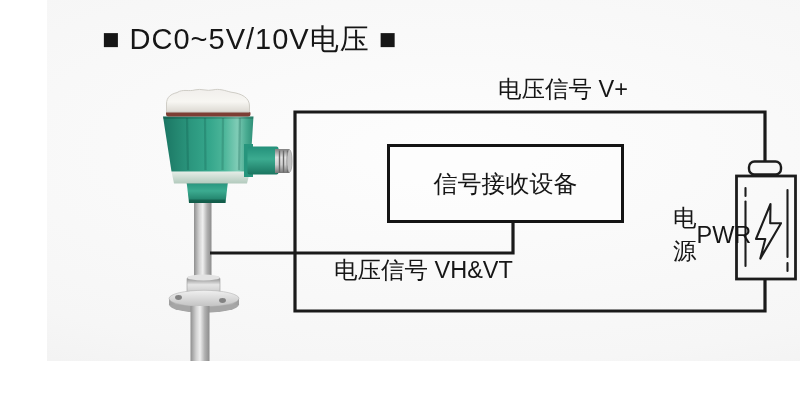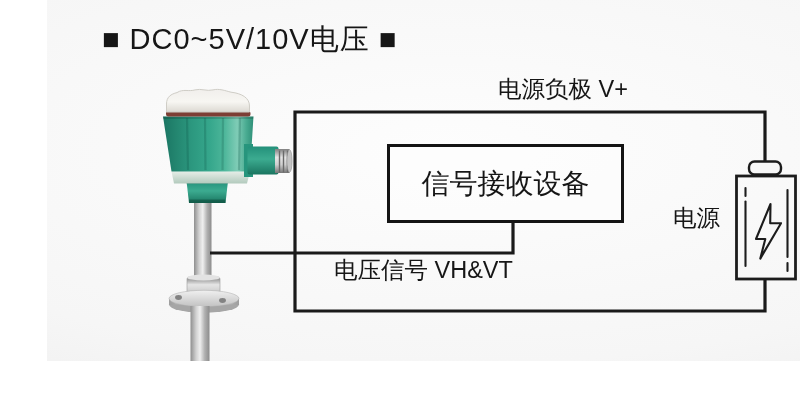--- a/index.html
+++ b/index.html
@@ -16,21 +16,21 @@
     font-size:29px;font-weight:500;letter-spacing:1px;white-space:nowrap;
   }
   .lbl{position:absolute;font-size:23.5px;white-space:nowrap;line-height:27px;}
   .v-plus{left:451px;top:76px;}
   .vhvt{left:287px;top:257px;}
   .v-minus{left:436px;top:318px;}
   .receiver-box{
     position:absolute;left:340px;top:144px;width:237px;height:79px;
     border:3px solid #141414;box-sizing:border-box;
     display:flex;align-items:center;justify-content:center;
-    font-size:28px;background:rgba(253,253,253,.55);
+    font-size:24px;background:rgba(253,253,253,.55);
   }
   .pwr{
     position:absolute;left:626px;top:202px;width:60px;
     display:flex;align-items:center;
     font-size:23.5px;line-height:33px;
   }
 </style>
 </head>
 <body>
 
@@ -176,25 +176,26 @@
         <line x1="698.5" y1="201.5" x2="698.5" y2="266"></line>
         <line x1="740.5" y1="190" x2="740.5" y2="257"></line>
         <line x1="740.5" y1="263" x2="740.5" y2="271"></line>
       </g>
       <path d="M723.5 204 L709 239 L718.3 239 L713.3 258.6 L734 223.2 L723.2 223.2 Z" stroke-width="2.1" stroke-linejoin="round" stroke-linecap="round"></path>
     </g>
   </svg>
 
   <h1 class="title">■ DC0~5V/10V电压 ■</h1>
 
-  <div class="lbl v-plus">电源负极 V+</div>
+  <div class="lbl v-plus">电压信号 V+</div>
 
   <div class="receiver-box">
     <span>信号接收设备</span>
   </div>
 
   <div class="lbl vhvt">电压信号 VH&amp;VT</div>
 
   <div class="pwr">
     <span>电源</span>
+    <span>PWR</span>
   </div>
 
 </div>
 
 </body></html>

